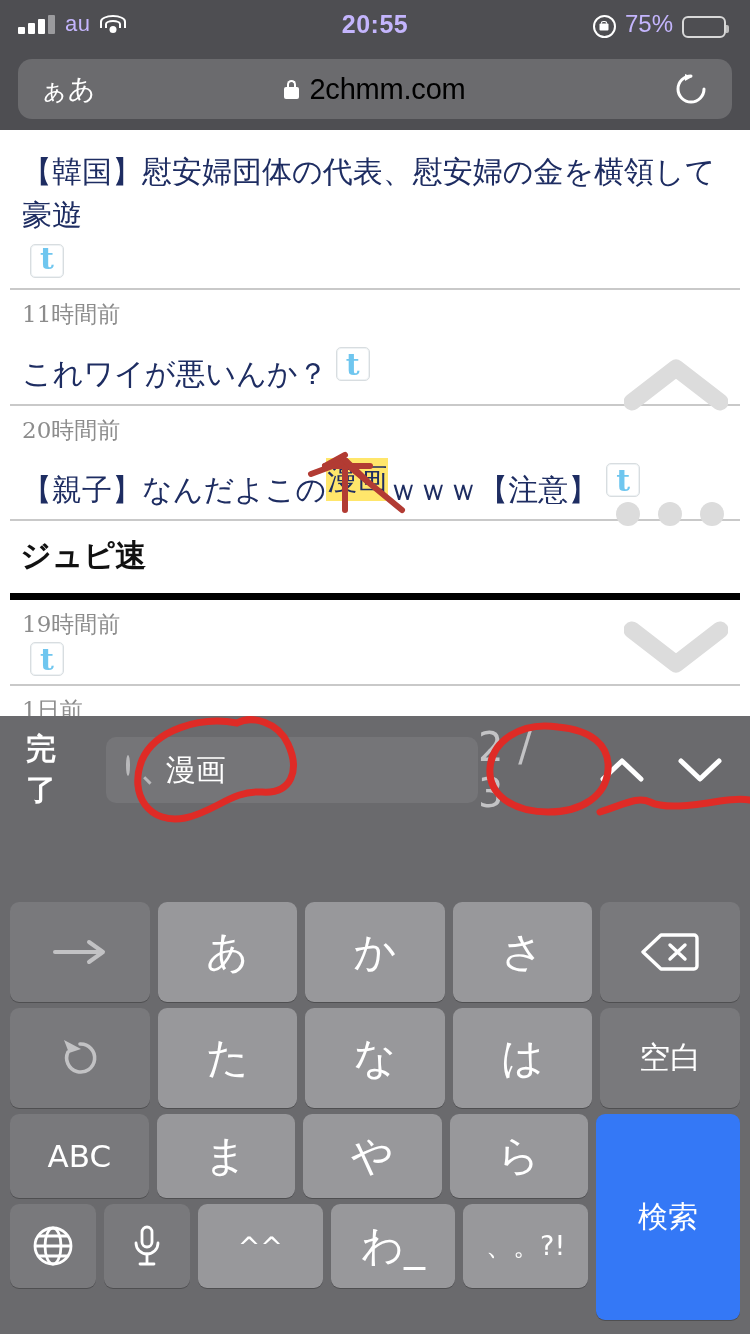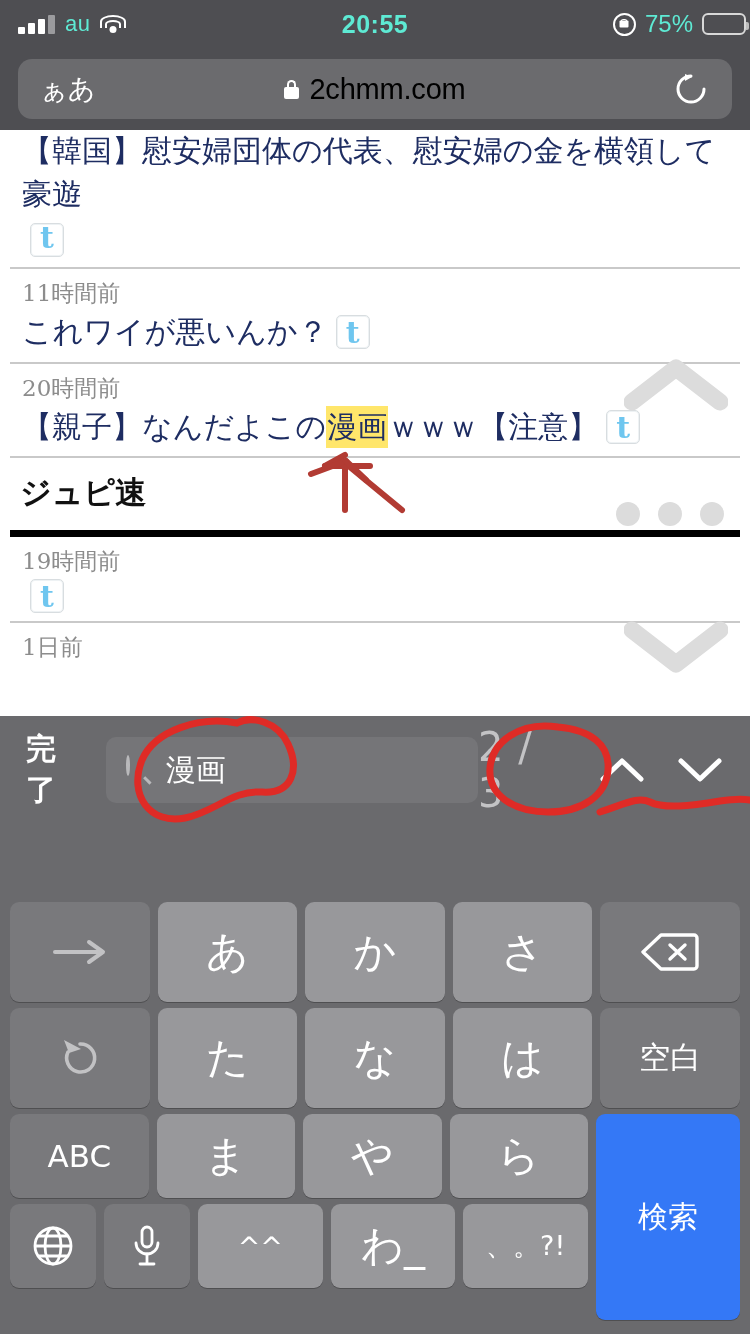--- a/index.html
+++ b/index.html
@@ -6,21 +6,21 @@
   html,body { width:750px; height:1334px; overflow:hidden; }
   body {
     font-family:"Liberation Sans", sans-serif;
     background:#fff;
   }
   #app { position:relative; width:750px; height:1334px; background:#fff; }
 
   
   .statusbar {
     position:absolute; top:0; left:0; width:750px; height:48px;
-    background:#4e4e52; color:#5eead4;
+    background:#4e4e52; color:#c4b5fd;
     display:flex; align-items:center;
   }
   .sb-left { display:flex; align-items:center; gap:10px; padding-left:18px; }
   .sig { display:flex; align-items:flex-end; gap:3px; height:20px; }
   .sig i { display:block; width:7px; background:#fff; border-radius:1px; }
   .sig i:nth-child(1){ height:7px; }
   .sig i:nth-child(2){ height:11px; }
   .sig i:nth-child(3){ height:15px; }
   .sig i:nth-child(4){ height:19px; background:#9b9b9e; }
   .carrier { font-size:22px; letter-spacing:.5px; }
@@ -28,22 +28,22 @@
   .wifi span { position:absolute; left:50%; transform:translateX(-50%);
      border:2.6px solid #fff; border-bottom:none; border-radius:50% 50% 0 0; }
   .wifi .w1 { width:26px; height:13px; top:1px; }
   .wifi .w2 { width:16px; height:8px; top:6px; }
   .wifi .w3 { width:7px; height:7px; top:12px; background:#fff; border:none; border-radius:50%; }
   .sb-time {
     position:absolute; left:0; right:0; text-align:center;
     font-size:25px; font-weight:600; letter-spacing:.5px;
   }
   .sb-right {
-    margin-left:auto; display:flex; align-items:center; gap:9px;
-    padding-right:4px;
+    margin-left:auto; display:flex; align-items:flex-end; gap:9px;
+    padding-right:24px;
   }
   .rotlock { width:23px; height:23px; border:2px solid #fff; border-radius:50%; position:relative; }
   .rotlock::after {
     content:""; position:absolute; left:50%; top:50%; transform:translate(-50%,-50%);
     width:9px; height:7px; background:#fff; border-radius:1px;
   }
   .rotlock::before {
     content:""; position:absolute; left:50%; top:4px; transform:translateX(-50%);
     width:5px; height:5px; border:1.6px solid #fff; border-bottom:none;
     border-radius:3px 3px 0 0;
@@ -86,21 +86,21 @@
     background:#fff; overflow:hidden;
   }
   .entry { padding:0 16px; }
   .meta { color:#8c8c8c; font-size:23px; font-family:"DejaVu Serif", serif;
           padding:9px 0 2px 6px; }
   .title {
     color:#1e2d62; font-size:30px; line-height:1.42;
     font-family:"DejaVu Serif", serif; padding:0 0 8px 6px;
     display:flex; flex-wrap:wrap; align-items:center; gap:0;
   }
-  .title .txt { display:inline; }
+  .title .txt { display:inline;margin-top:21px; }
   .hl { background:#ffe66b; padding:0 1px; }
   .tw {
     display:inline-block; width:34px; height:34px; margin:0 8px;
     background:#fff; border:1px solid #d8dde0; border-radius:5px;
     position:relative; vertical-align:middle; flex:none;
     box-shadow:0 0 0 1px #eef2f4 inset;
   }
   .tw::after {
     content:"t"; position:absolute; left:0; right:0; top:-4px;
     text-align:center; font-size:30px; font-weight:700; color:#6fc6ef;

